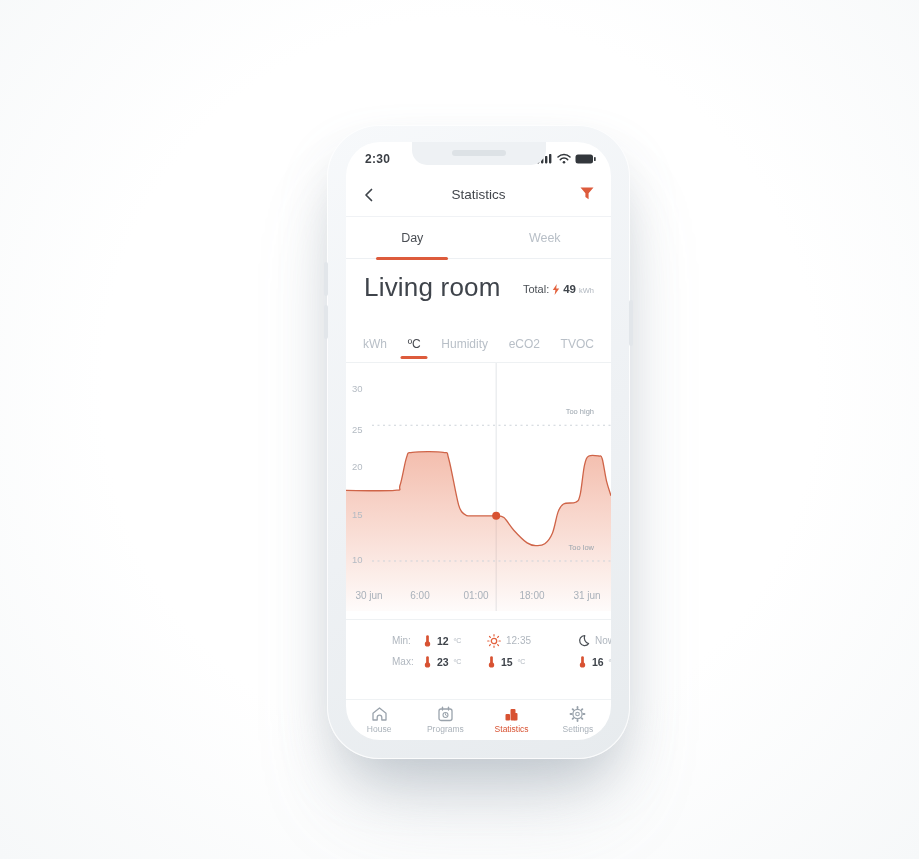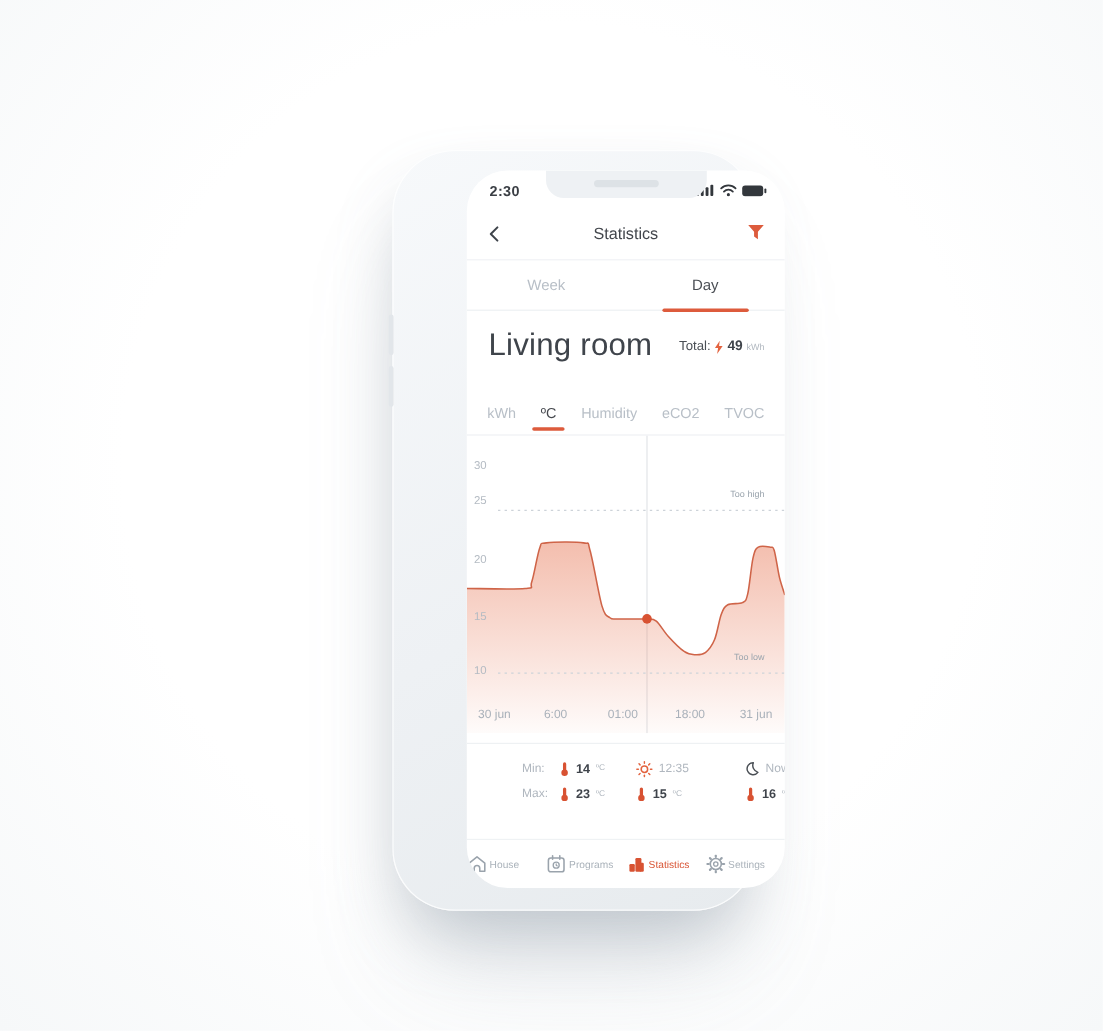--- a/index.html
+++ b/index.html
@@ -16,21 +16,21 @@
     background:linear-gradient(150deg,#f7f9fb 0%,#eef1f4 55%,#e7ebee 100%);
     box-shadow:0 28px 55px -12px rgba(140,152,165,.45), 0 60px 90px -25px rgba(140,152,165,.28),
                inset 0 0 0 1px rgba(255,255,255,.8);
   }
   .side-btn { position:absolute; background:#e2e6ea; border-radius:3px; }
   .btn-vol1 { left:-3px; top:137px; width:4px; height:34px; }
   .btn-vol2 { left:-3px; top:180px; width:4px; height:34px; }
   .btn-power{ right:-3px; top:175px; width:4px; height:46px; }
   .screen {
     position:absolute; left:19px; top:17px; width:265px; height:598px;
-    background:#ffffff; border-radius:34px; overflow:hidden;margin-left:43px;
+    background:#ffffff; border-radius:34px; overflow:hidden;
   }
   .notch {
     position:absolute; left:50%; transform:translateX(-50%); top:0;
     width:134px; height:23px; background:#eef1f4; border-radius:0 0 15px 15px;
   }
   .speaker { position:absolute; left:50%; transform:translateX(-50%); top:8px;
     width:54px; height:6px; background:#dde2e6; border-radius:3px; }
   
   .statusbar { position:absolute; top:0; left:0; right:0; height:32px; }
   .time { position:absolute; left:19px; top:10px; font-size:12px; font-weight:700; color:#3a3e44; letter-spacing:.3px; }
@@ -57,38 +57,38 @@
   .mtabs { position:absolute; top:184px; left:0; right:0; height:37px; display:flex;
     justify-content:space-between; padding:0 15px; align-items:center; border-bottom:1px solid #eef1f3; }
   .mtab { font-size:12px; color:#b8bfc7; position:relative; cursor:pointer; padding:10px 2px; }
   .mtab.active { color:#46494f; }
   .mtab.active .under { position:absolute; left:50%; transform:translateX(-50%); bottom:2px;
     width:27px; height:3px; border-radius:2px; background:#dd5b3c; }
   
   .chart { position:absolute; top:221px; left:0; width:265px; height:256px; }
   .chart svg.plot { position:absolute; left:0; top:0; }
   .ytick { position:absolute; left:6px; font-size:9.5px; color:#b4bbc3; }
-  .yt0{top:20px}.yt1{top:49px}.yt2{top:98px}.yt3{top:146px}.yt4{top:191px}
+  .yt0{top:20px}.yt1{top:61px}.yt2{top:98px}.yt3{top:146px}.yt4{top:191px}
   .thlabel { position:absolute; right:17px; font-size:7.5px; color:#9aa4ad; }
   .th-high{top:44px}.th-low{top:180px}
   .xtick { position:absolute; top:227px; transform:translateX(-50%); font-size:10px; color:#a9b1ba; white-space:nowrap; }
   .xt0{left:23px}.xt1{left:74px}.xt2{left:130px}.xt3{left:186px}.xt4{left:241px}
   
   .stats { position:absolute; top:477px; left:0; right:0; height:80px; border-top:1px solid #eef1f3; }
   .scol { position:absolute; top:12px; display:flex; flex-direction:column; gap:4px; }
   .c1{left:18px}.c2{left:113px}.c3{left:204px}
   .srow { display:flex; align-items:center; gap:5px; height:17px;padding-left:28px; }
   .slabel { font-size:10px; color:#b0b7bf; width:26px; }
   .sval { font-size:10.5px; font-weight:700; color:#3f444b; }
   .sunit { font-size:7px; color:#b0b7bf; }
   .stime { font-size:10px; color:#b0b7bf; }
   
   .nav { position:absolute; bottom:0; left:0; right:0; height:41px; border-top:1px solid #eff2f4;
     display:flex; align-items:center; }
-  .nitem { flex:1; display:flex; flex-direction:row; align-items:center; gap:2px; cursor:pointer; }
+  .nitem { flex:1; display:flex; flex-direction:column; align-items:center; gap:2px; cursor:pointer; }
   .nlabel { font-size:8.5px; color:#aab2ba; }
   .nitem.active .nlabel { color:#d85232; }
 </style>
 </head>
 <body>
 
 <div class="phone">
   <div class="side-btn btn-vol1"></div>
   <div class="side-btn btn-vol2"></div>
   <div class="side-btn btn-power"></div>
@@ -124,26 +124,26 @@
       <svg class="back" viewBox="0 0 10 14">
         <polyline points="7.5,1.5 2,7 7.5,12.5" fill="none" stroke="#3f444b" stroke-width="1.7" stroke-linecap="round" stroke-linejoin="round"></polyline>
       </svg>
       <div class="htitle">Statistics</div>
       <svg class="filter" viewBox="0 0 14 13">
         <path d="M0.5,0.5 H13.5 L8.6,6.2 V12.3 L5.4,10.1 V6.2 Z" fill="#dd5b3c"></path>
       </svg>
     </div>
 
     <div class="ptabs">
-      <div class="ptab">
-        <span>Week</span>
-      </div>
       <div class="ptab active">
         <span>Day</span>
         <span class="under"></span>
+      </div>
+      <div class="ptab">
+        <span>Week</span>
       </div>
     </div>
 
     <div class="roomrow">
       <div class="roomtitle">Living room</div>
       <div class="total">
         <span class="tl">Total:</span>
         <svg width="8" height="11" viewBox="0 0 8 11" style="align-self:center">
           <path d="M4.8,0 L0.8,6 H3.4 L2.6,11 L7.2,4.4 H4.2 Z" fill="#e3633f"></path>
         </svg>
@@ -190,21 +190,21 @@
     </div>
 
     <div class="stats">
       <div class="scol c1">
         <div class="srow">
           <span class="slabel">Min:</span>
           <svg width="9" height="13" viewBox="0 0 9 13">
             <line x1="4.5" y1="2.6" x2="4.5" y2="7.4" stroke="#d85232" stroke-width="2.7" stroke-linecap="round"></line>
             <circle cx="4.5" cy="9.9" r="2.7" fill="#d85232"></circle>
           </svg>
-          <span class="sval">14</span>
+          <span class="sval">12</span>
           <span class="sunit">ºC</span>
         </div>
         <div class="srow">
           <span class="slabel">Max:</span>
           <svg width="9" height="13" viewBox="0 0 9 13">
             <line x1="4.5" y1="2.6" x2="4.5" y2="7.4" stroke="#d85232" stroke-width="2.7" stroke-linecap="round"></line>
             <circle cx="4.5" cy="9.9" r="2.7" fill="#d85232"></circle>
           </svg>
           <span class="sval">23</span>
           <span class="sunit">ºC</span>

